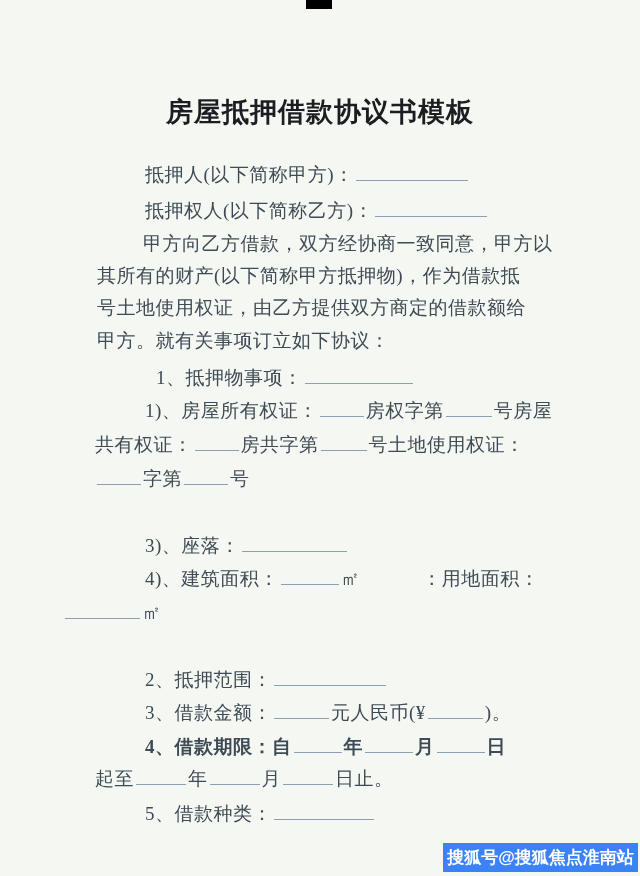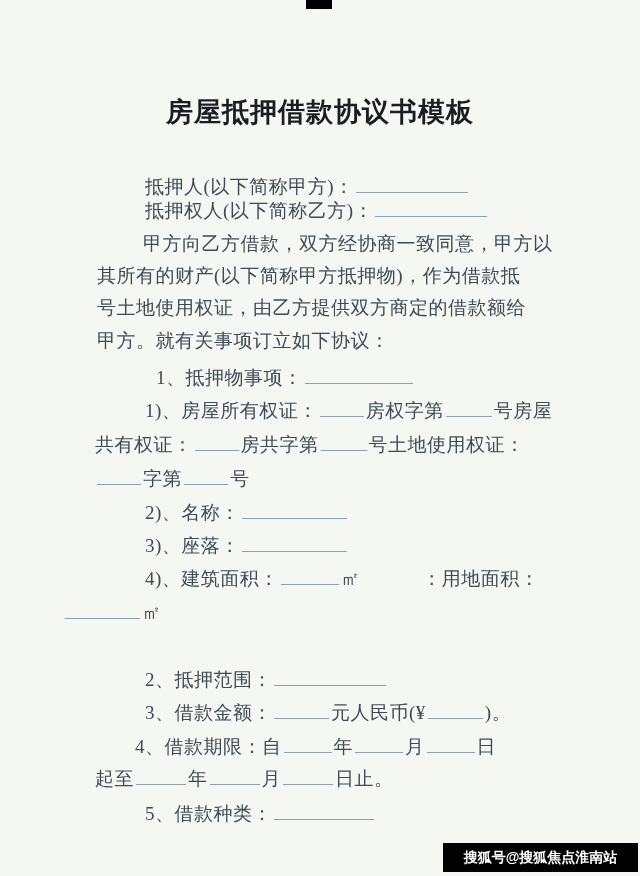--- a/index.html
+++ b/index.html
@@ -11,47 +11,46 @@
              font-family:"Liberation Sans",sans-serif;font-weight:bold;
              font-size:27px;color:#1b1e21;letter-spacing:1px;}
   .doc-body{position:absolute;left:0;top:0;width:640px;height:876px;}
   .line{position:absolute;white-space:nowrap;font-size:19px;color:#3e4a54;
         line-height:26px;letter-spacing:0.5px;}
   .line .txt{display:inline-block;vertical-align:baseline;}
   .line .blank{display:inline-block;height:1.05em;vertical-align:baseline;
                border-bottom:1.5px solid #8ba1b2;margin:0 2px;}
   .line .gap{display:inline-block;height:1em;vertical-align:baseline;}
   .watermark{position:absolute;left:443px;top:843px;width:195px;height:29px;
-             background:#000000;color:#fff;display:flex;align-items:center;justify-content:center;
-             font-family:"Liberation Sans",sans-serif;font-weight:bold;font-size:14px;
+             background:#3b82f6;color:#fff;display:flex;align-items:center;justify-content:center;
+             font-family:"Liberation Sans",sans-serif;font-weight:bold;font-size:17px;
              letter-spacing:0;white-space:nowrap;}
 </style>
 </head>
 <body>
 
 <div class="page">
   <div class="scan-mark"></div>
   <h1 class="doc-title">房屋抵押借款协议书模板</h1>
   <div class="doc-body">
-      <div class="line" style="top: 160px; left: 145px; margin-top: 12px;"><span class="txt">抵押人(以下简称甲方)：</span><span class="blank" style="width: 112px;"></span></div>
+      <div class="line" style="top: 160px; left: 145px;"><span class="txt">抵押人(以下简称甲方)：</span><span class="blank" style="width: 112px;"></span></div>
       <div class="line" style="top: 196px; left: 145px;"><span class="txt">抵押权人(以下简称乙方)：</span><span class="blank" style="width: 112px;"></span></div>
       <div class="line" style="top: 231px; left: 143px;"><span class="txt">甲方向乙方借款，双方经协商一致同意，甲方以</span></div>
       <div class="line" style="top: 263px; left: 97px;"><span class="txt">其所有的财产(以下简称甲方抵押物)，作为借款抵</span></div>
       <div class="line" style="top: 295px; left: 97px;"><span class="txt">号土地使用权证，由乙方提供双方商定的借款额给</span></div>
       <div class="line" style="top: 328px; left: 97px;"><span class="txt">甲方。就有关事项订立如下协议：</span></div>
       <div class="line" style="top: 363px; left: 156px;"><span class="txt">1、抵押物事项：</span><span class="blank" style="width: 108px;"></span></div>
       <div class="line" style="top: 396px; left: 145px;"><span class="txt">1)、房屋所有权证：</span><span class="blank" style="width: 44px;"></span><span class="txt">房权字第</span><span class="blank" style="width: 46px;"></span><span class="txt">号房屋</span></div>
       <div class="line" style="top: 430px; left: 95px;"><span class="txt">共有权证：</span><span class="blank" style="width: 44px;"></span><span class="txt">房共字第</span><span class="blank" style="width: 46px;"></span><span class="txt">号土地使用权证：</span></div>
       <div class="line" style="top: 464px; left: 95px;"><span class="blank" style="width: 44px;"></span><span class="txt">字第</span><span class="blank" style="width: 44px;"></span><span class="txt">号</span></div>
-      <div class="line" style="top: 498px; left: 145px;"><span class="txt">2)、名称：</span><span class="blank" style="width: 105px;"></span></div>
       <div class="line" style="top: 531px; left: 145px;"><span class="txt">3)、座落：</span><span class="blank" style="width: 105px;"></span></div>
       <div class="line" style="top: 564px; left: 145px;"><span class="txt">4)、建筑面积：</span><span class="blank" style="width: 58px;"></span><span class="txt">㎡</span><span class="gap" style="width: 62px;"></span><span class="txt">：用地面积：</span></div>
       <div class="line" style="top: 598px; left: 63px;"><span class="blank" style="width: 75px;"></span><span class="txt">㎡</span></div>
       <div class="line" style="top: 665px; left: 145px;"><span class="txt">2、抵押范围：</span><span class="blank" style="width: 112px;"></span></div>
       <div class="line" style="top: 698px; left: 145px;"><span class="txt">3、借款金额：</span><span class="blank" style="width: 55px;"></span><span class="txt">元人民币(¥</span><span class="blank" style="width: 55px;"></span><span class="txt">)。</span></div>
-      <div class="line" style="top: 732px; left: 135px;"><span class="txt">4、借款期限：自</span><span class="blank" style="width: 48px;"></span><span class="txt">年</span><span class="blank" style="width: 48px;"></span><span class="txt">月</span><span class="blank" style="width: 48px;"></span><span class="txt">日</span></div>
+      <div class="line" style="top: 732px; left: 145px; font-weight: bold;"><span class="txt">4、借款期限：自</span><span class="blank" style="width: 48px;"></span><span class="txt">年</span><span class="blank" style="width: 48px;"></span><span class="txt">月</span><span class="blank" style="width: 48px;"></span><span class="txt">日</span></div>
       <div class="line" style="top: 764px; left: 95px;"><span class="txt">起至</span><span class="blank" style="width: 50px;"></span><span class="txt">年</span><span class="blank" style="width: 50px;"></span><span class="txt">月</span><span class="blank" style="width: 50px;"></span><span class="txt">日止。</span></div>
       <div class="line" style="top: 799px; left: 145px;"><span class="txt">5、借款种类：</span><span class="blank" style="width: 100px;"></span></div>
     </div>
   <div class="watermark">
     <span>搜狐号@搜狐焦点淮南站</span>
   </div>
 </div>
 
 </body></html>

